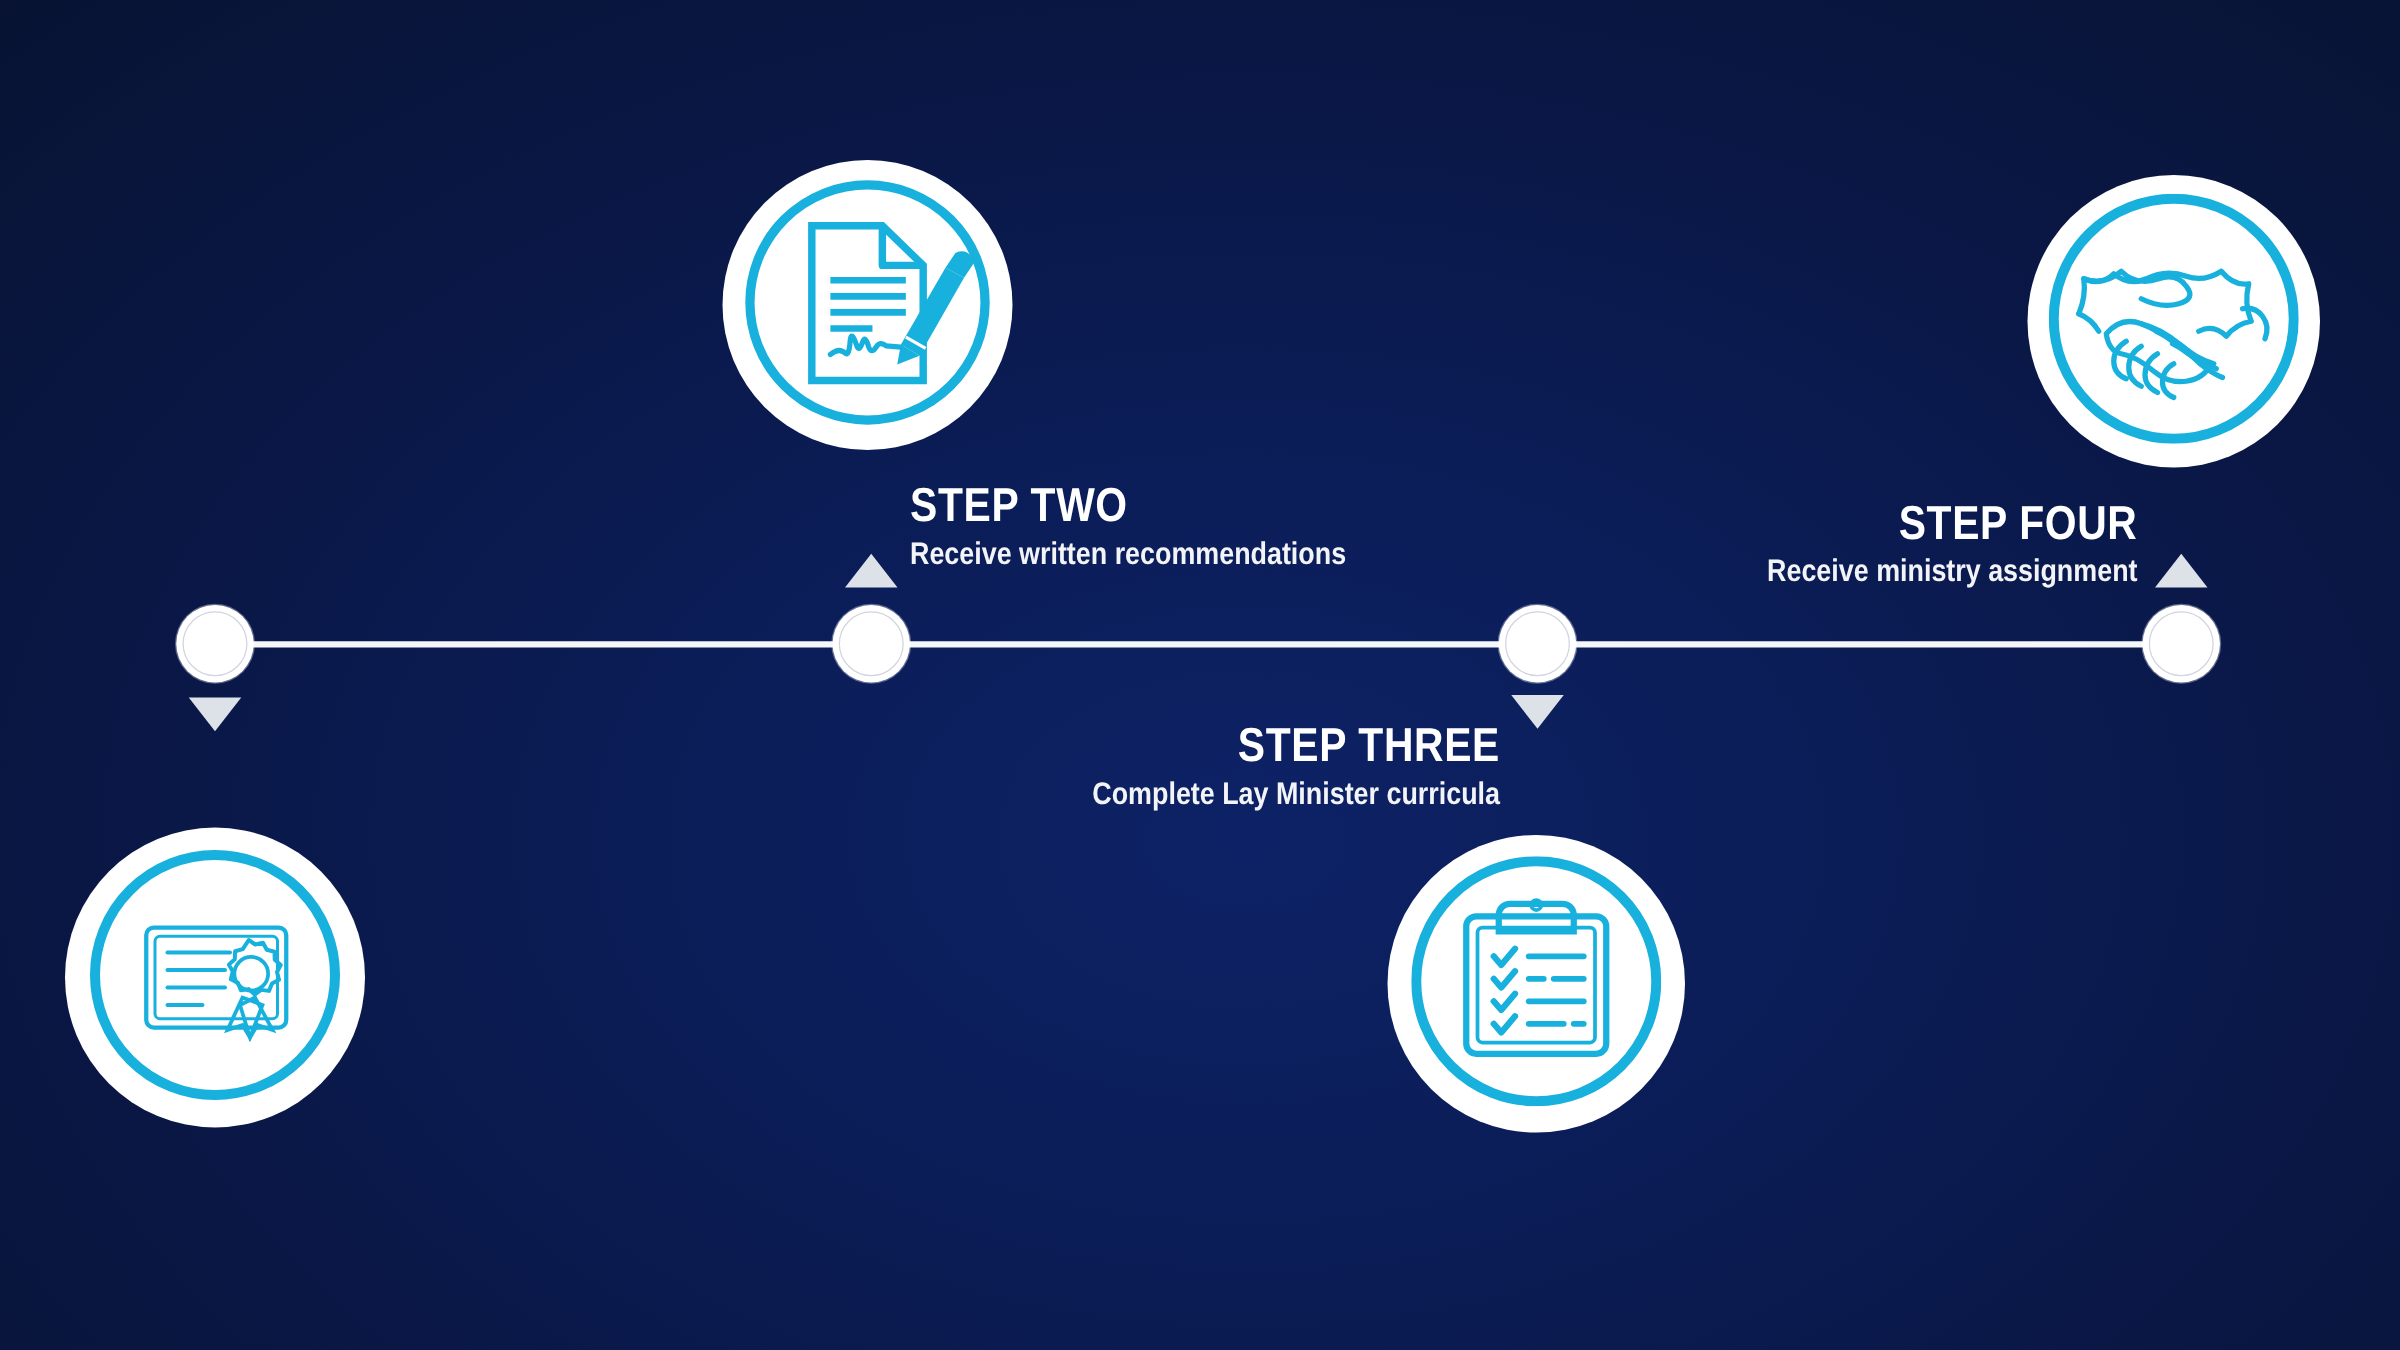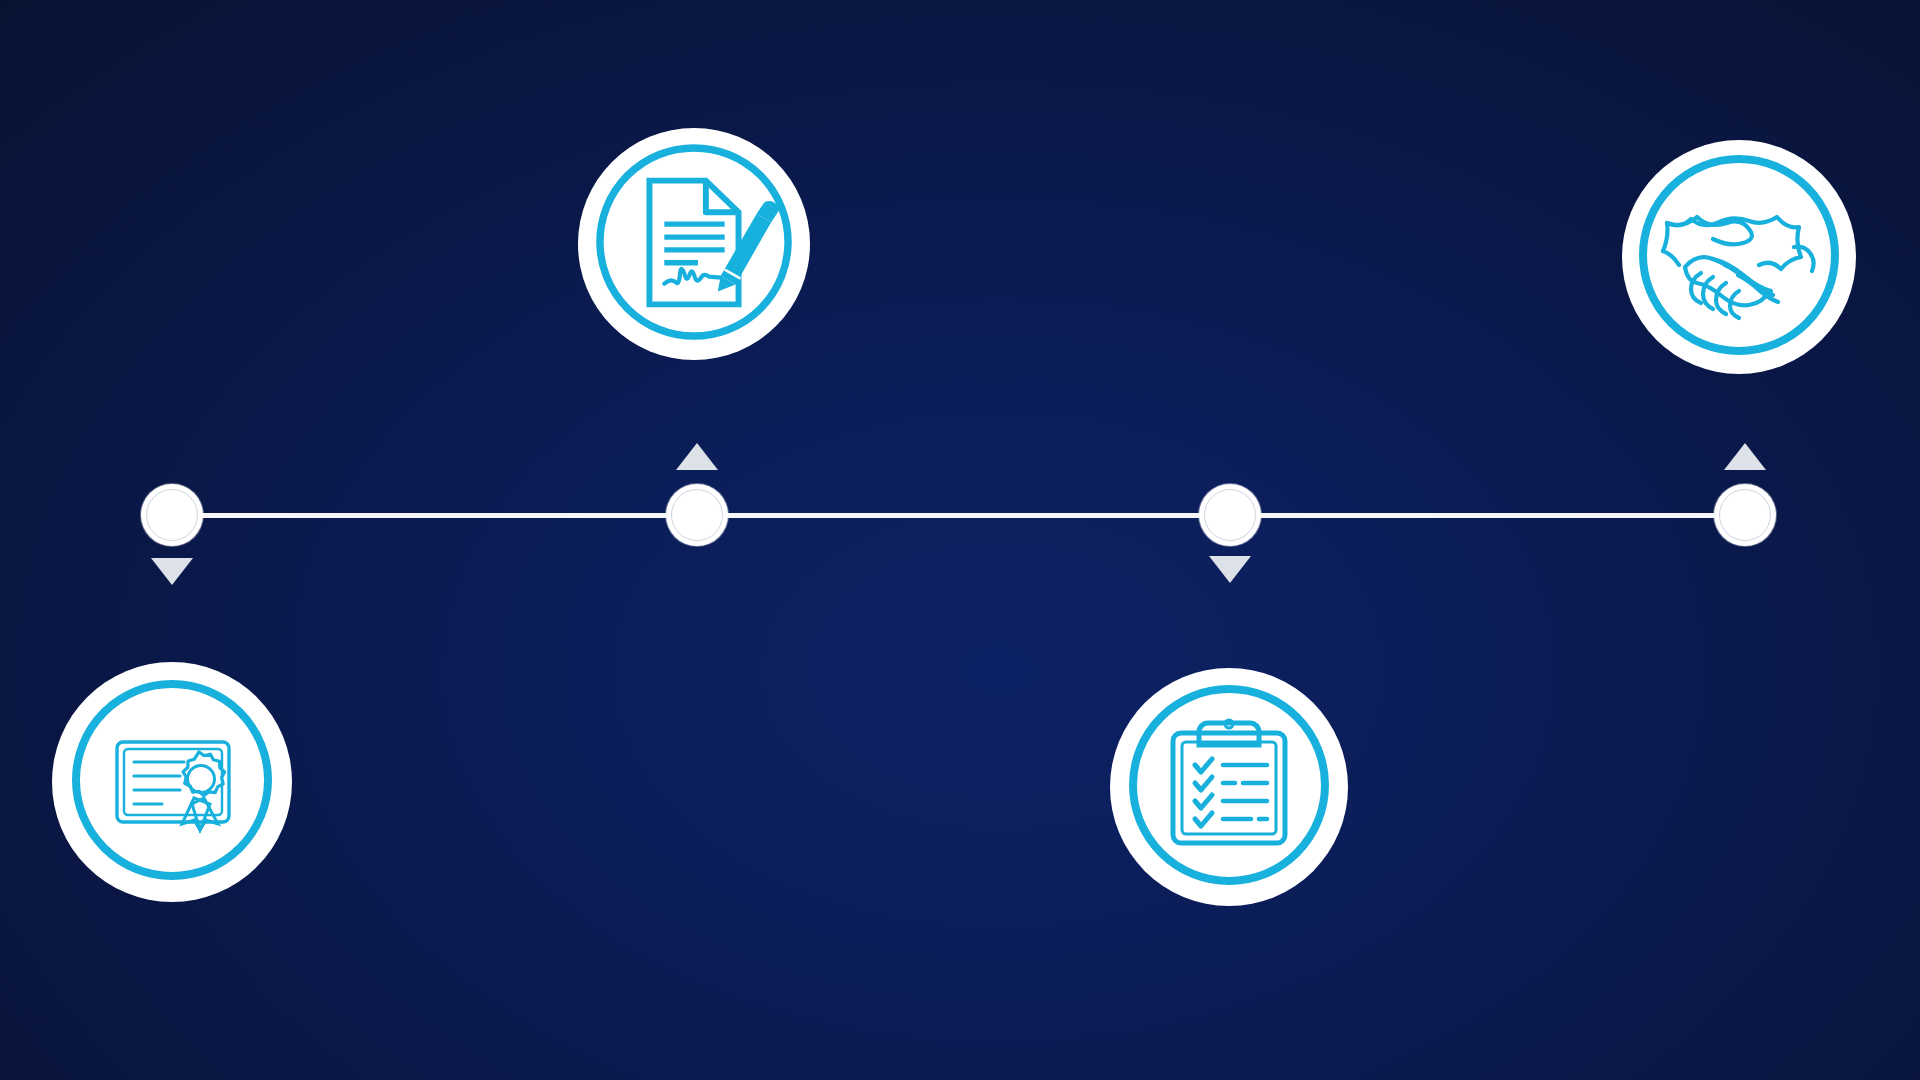--- a/index.html
+++ b/index.html
@@ -117,20 +117,24 @@
         <path d="M132 118 L146 144 L134 140 L128 150 L120 124 Z" fill="none" stroke="#18b0dc" stroke-width="3"></path>
         <path d="M127 72 l5.2 3.6 6.2 -1.4 3.0 5.6 6.2 1.6 0.2 6.4 4.8 4.2 -3.0 5.6 1.6 6.2 -5.6 3.0 -2.4 5.9 -6.3 -0.8 -5.2 3.7 -4.7 -4.3 -6.3 0.9 -2.3 -5.9 -5.7 -2.9 1.5 -6.2 -3.1 -5.5 4.7 -4.3 0.3 -6.4 6.1 -1.7 z" fill="none" stroke="#18b0dc" stroke-width="3.2" stroke-linejoin="round"></path>
         <circle cx="129" cy="99" r="13.5" fill="none" stroke="#18b0dc" stroke-width="3"></circle>
       </svg>
     </div>
   </div>
 
   <div class="node" style="left:697px; top:515px;"></div>
   <div class="tri up" style="left:676px; top:443px;"></div>
 
+  <div class="step-text align-left" style="left:728px; top:386px; width:540px;">
+    <div class="title">STEP TWO</div>
+    <div class="desc">Receive written recommendations</div>
+  </div>
 
   <div class="icon-bubble" style="left:578px; top:128px; width:232px; height:232px;">
     <div class="svgwrap">
       <svg width="198" height="198" viewBox="0 0 200 200" xmlns="http://www.w3.org/2000/svg">
         <circle cx="100" cy="100" r="95" fill="none" stroke="#18b0dc" stroke-width="7.5"></circle>
         <path d="M55 38 H112 L145 70 V163 H55 Z" fill="none" stroke="#18b0dc" stroke-width="6"></path>
         <path d="M112 38 V70 H145" fill="none" stroke="#18b0dc" stroke-width="6" stroke-linejoin="round"></path>
         <line x1="70" y1="82" x2="131" y2="82" stroke="#18b0dc" stroke-width="5.4"></line>
         <line x1="70" y1="95" x2="131" y2="95" stroke="#18b0dc" stroke-width="5.4"></line>
         <line x1="70" y1="108" x2="131" y2="108" stroke="#18b0dc" stroke-width="5.4"></line>
@@ -142,20 +146,24 @@
           <path d="M163 72 L171 60 A10 10 0 0 1 186 68 L178 80 Z" fill="#18b0dc"></path>
           <line x1="131" y1="128" x2="147" y2="137" stroke="#ffffff" stroke-width="2.6"></line>
         </g>
       </svg>
     </div>
   </div>
 
   <div class="node" style="left:1230px; top:515px;"></div>
   <div class="tri down" style="left:1209px; top:556px;"></div>
 
+  <div class="step-text align-right" style="left:680px; top:578px; width:520px;">
+    <div class="title">STEP THREE</div>
+    <div class="desc">Complete Lay Minister curricula</div>
+  </div>
 
   <div class="icon-bubble" style="left:1110px; top:668px; width:238px; height:238px;">
     <div class="svgwrap">
       <svg width="200" height="200" viewBox="0 0 200 200" xmlns="http://www.w3.org/2000/svg">
         <circle cx="100" cy="100" r="96" fill="none" stroke="#18b0dc" stroke-width="8"></circle>
         <rect x="44" y="48" width="112" height="110" rx="8" ry="8" fill="none" stroke="#18b0dc" stroke-width="5"></rect>
         <rect x="53" y="57" width="94" height="92" rx="4" ry="4" fill="none" stroke="#18b0dc" stroke-width="3"></rect>
         <path d="M79 38 h42 a9 9 0 0 1 9 9 v13 h-60 v-13 a9 9 0 0 1 9 -9 z" fill="none" stroke="#18b0dc" stroke-width="5"></path>
         <circle cx="100" cy="39" r="4" fill="none" stroke="#18b0dc" stroke-width="3"></circle>
         <path d="M66 80 l6 7 11 -13" fill="none" stroke="#18b0dc" stroke-width="5" stroke-linecap="round" stroke-linejoin="round"></path>
@@ -168,20 +176,24 @@
         <line x1="94" y1="116" x2="138" y2="116" stroke="#18b0dc" stroke-width="4.6" stroke-linecap="round"></line>
         <line x1="94" y1="134" x2="122" y2="134" stroke="#18b0dc" stroke-width="4.6" stroke-linecap="round"></line>
         <line x1="130" y1="134" x2="138" y2="134" stroke="#18b0dc" stroke-width="4.6" stroke-linecap="round"></line>
       </svg>
     </div>
   </div>
 
   <div class="node" style="left:1745px; top:515px;"></div>
   <div class="tri up" style="left:1724px; top:443px;"></div>
 
+  <div class="step-text align-right" style="left:1180px; top:400px; width:530px;">
+    <div class="title">STEP FOUR</div>
+    <div class="desc">Receive ministry assignment</div>
+  </div>
 
   <div class="icon-bubble" style="left:1622px; top:140px; width:234px; height:234px;">
     <div class="svgwrap">
       <svg width="200" height="200" viewBox="0 0 200 200" xmlns="http://www.w3.org/2000/svg">
         <circle cx="100" cy="100" r="96" fill="none" stroke="#18b0dc" stroke-width="8"></circle>
         <g fill="none" stroke="#18b0dc" stroke-width="4.2" stroke-linejoin="round" stroke-linecap="round">
           <path d="M24 96 q6 -14 4 -28 q14 6 24 -4 q12 10 26 4 q16 -8 32 -2 q14 5 28 -4 q10 12 22 10 q-4 16 2 30 q-12 2 -20 12 q-10 -10 -22 -4"></path>
           <path d="M28 68 q16 6 30 -6 q12 12 30 6 q14 -5 22 6 q8 10 -6 14 q-14 4 -30 -4"></path>
           <path d="M46 112 q12 -14 28 -8 q16 6 30 18 q14 12 26 14 q-6 12 -20 14 q-14 2 -26 -8 q-14 -12 -26 -14 q-10 -2 -12 -16 z"></path>
           <path d="M74 104 q16 4 30 16 q14 12 28 16"></path>

